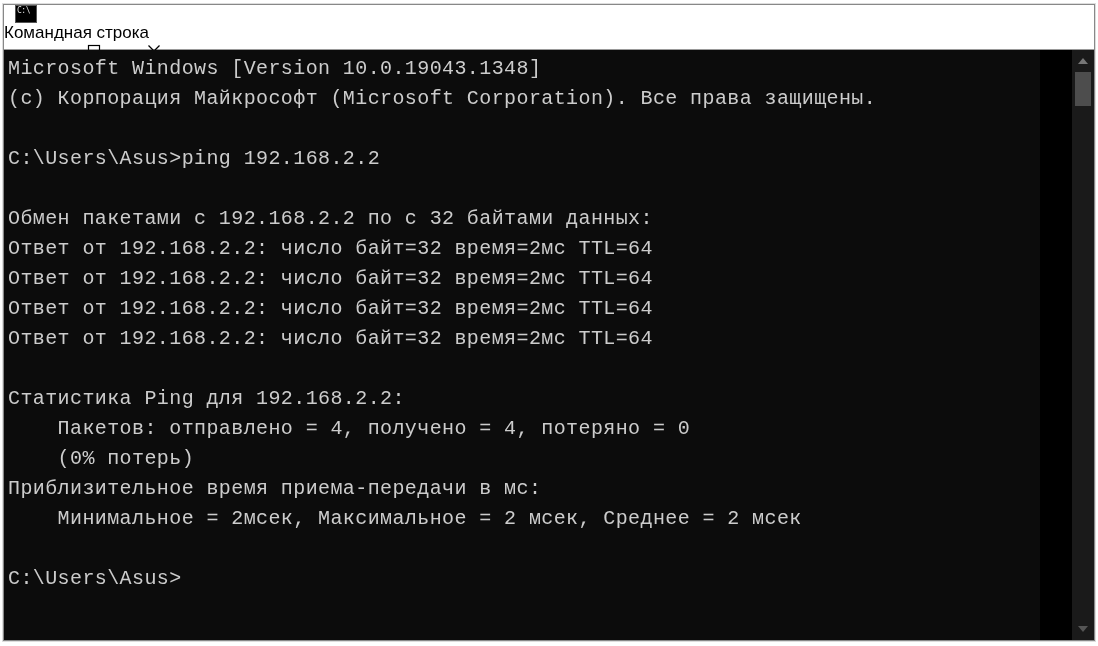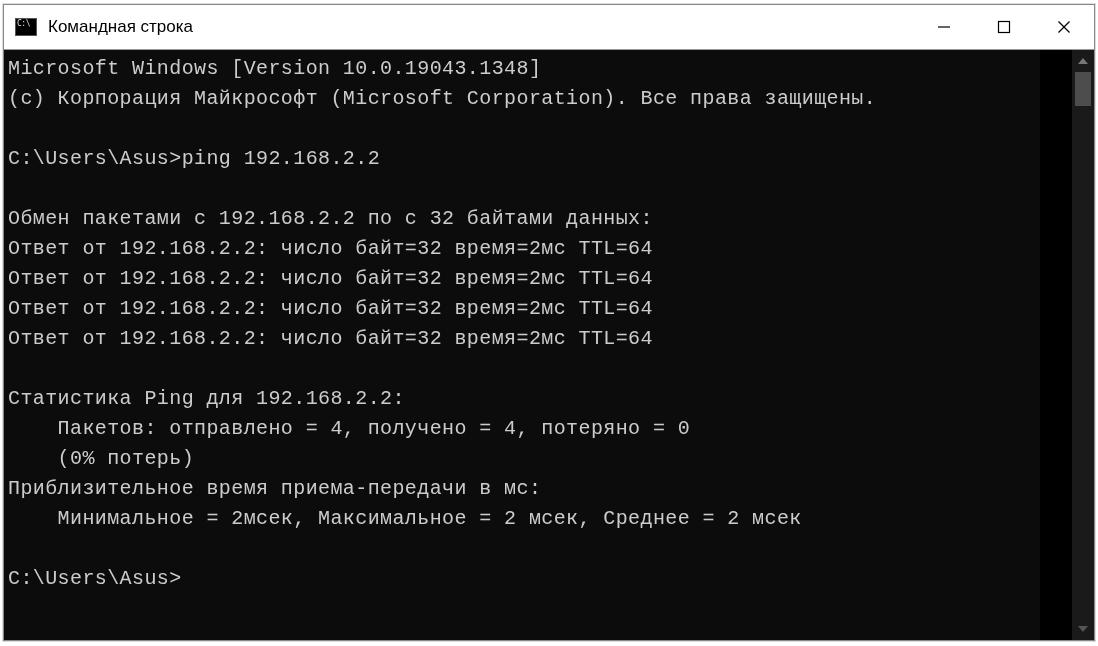--- a/index.html
+++ b/index.html
@@ -14,24 +14,24 @@
   .window {
     width: 1090px;
     margin: 4px auto;
     border: 1px solid #888;
     background: #fff;
     box-shadow: 0 0 0 1px #ddd;
   }
   .titlebar {
     height: 44px;
     display: flex;
-    align-items: center;
     background: #fff;
     border-bottom: 1px solid #999;
     user-select: none;
+    flex-direction: column;
   }
   .titlebar .icon-wrap {
     width: 24px;
     height: 20px;
     margin-left: 10px;
     margin-right: 10px;
     display: flex;
     align-items: center;
     justify-content: center;
   }

